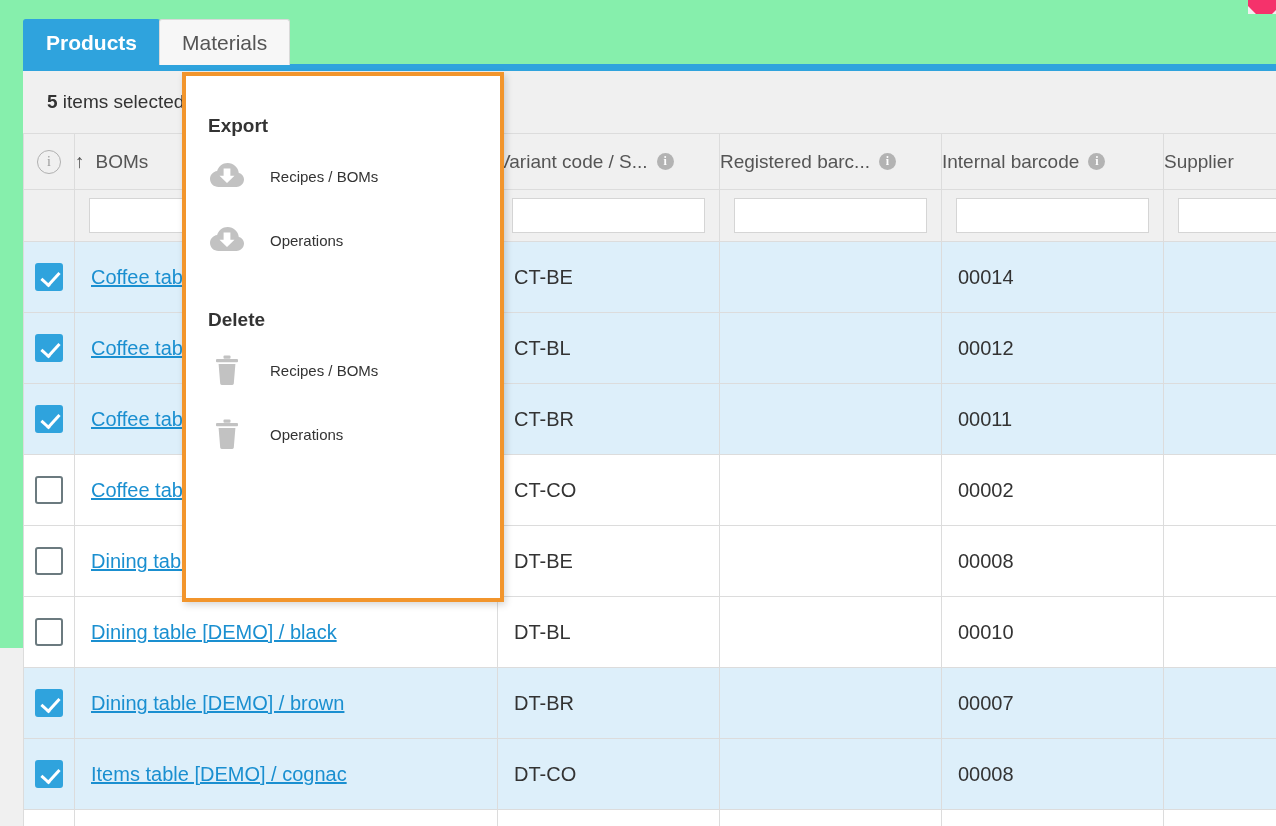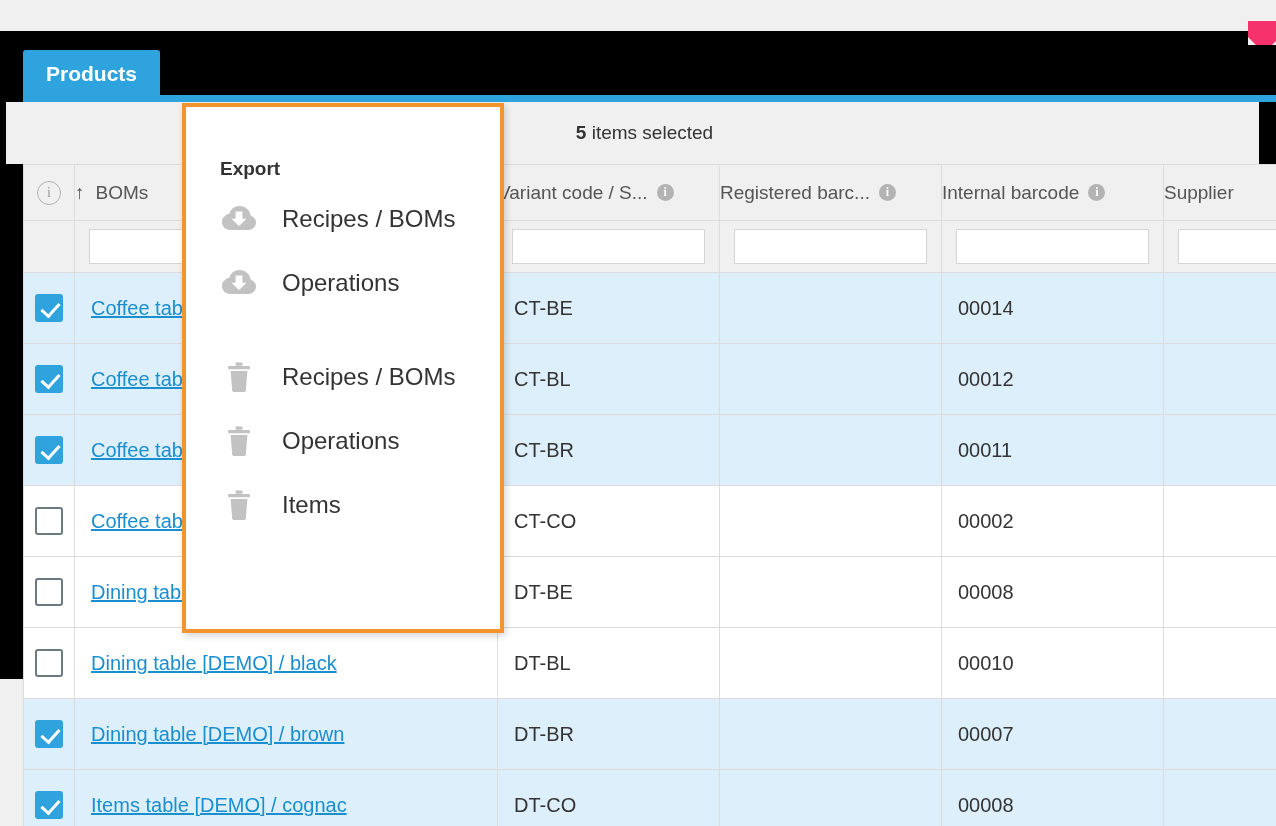--- a/index.html
+++ b/index.html
@@ -9,22 +9,21 @@
     overflow: hidden;
     background: #f0f0f0;
     font-family: "Liberation Sans", sans-serif;
     -webkit-font-smoothing: antialiased;
   }
 
   #app {
     position: relative;
     width: 1276px;
     height: 648px;
-    background: #000000;
-    margin-top: 31px;
+    background: #86efac;
   }
 
   
   .corner-ribbon {
     position: absolute;
     top: -10px;
     right: -12px;
     width: 40px;
     height: 24px;
     background: #f0f0f0;
@@ -83,30 +82,29 @@
     top: 64px;
     width: 1253px;
     height: 7px;
     background: #2fa3dd;
     z-index: 4;
   }
 
   
   .selection-bar {
     position: absolute;
-    left: 6px;
+    left: 23px;
     top: 71px;
     width: 1253px;
     height: 62px;
     background: #f0f0f0;
     display: flex;
     align-items: center;
     padding-left: 24px;
     z-index: 3;
-    justify-content: center;
   }
   .selection-text {
     font-size: 19px;
     color: #333333;
     white-space: nowrap;
   }
   .selection-text .count {
     font-weight: bold;
   }
 
@@ -265,41 +263,41 @@
   .menu {
     position: absolute;
     left: 182px;
     top: 72px;
     width: 322px;
     height: 530px;
     background: #ffffff;
     border: 4px solid #f2952c;
     box-shadow: 2px 3px 7px rgba(0,0,0,0.16);
     z-index: 40;
-    padding: 12px;
+    padding: 0;
   }
   .menu-section-title {
     font-size: 19px;
     font-weight: bold;
     color: #333333;
     padding: 0 0 0 22px;
     height: 36px;
     display: flex;
     align-items: center;
   }
   .menu-spacer-top { height: 32px; }
   .menu-item {
     height: 64px;
     display: flex;
     align-items: center;
     padding-left: 22px;
     cursor: pointer;
   }
   .menu-item .mi-label {
-    font-size: 24px;
+    font-size: 15px;
     color: #333333;
     margin-left: 24px;
   }
   .menu-icon {
     width: 38px;
     height: 34px;
     flex: 0 0 auto;
     display: flex;
     align-items: center;
     justify-content: center;
@@ -312,20 +310,23 @@
 </head>
 <body>
 
 <div id="app">
 
   <div class="corner-ribbon"></div>
 
   <div class="tabs-row">
     <div class="tab active">
       <span>Products</span>
+    </div>
+    <div class="tab">
+      <span>Materials</span>
     </div>
   </div>
   <div class="tab-underline"></div>
 
   <div class="selection-bar">
     <div class="selection-text">
       <span class="count">5</span><span> items selected</span>
     </div>
   </div>
 
@@ -490,20 +491,21 @@
         <svg width="34" height="26" viewBox="0 0 34 26">
           <path fill="#c2c2c2" d="M8.5 24C3.8 24 0 20.4 0 16c0-4 3.1-7.3 7.1-7.9C8.3 3.5 12.6 0 17.7 0c5.8 0 10.6 4.4 11.1 10.1 2.9.7 5.2 3.3 5.2 6.4 0 3.6-3 7.5-7.6 7.5H8.5z"></path>
           <path fill="#ffffff" d="M17 5.5h-3.4v7.2H9.5l7.5 7.3 7.5-7.3h-4.1V5.5z"></path>
         </svg>
       </span>
       <span class="mi-label">Operations</span>
     </div>
 
     <div class="menu-gap"></div>
 
+    <div class="menu-section-title">Delete</div>
 
     <div class="menu-item">
       <span class="menu-icon">
         <svg width="24" height="30" viewBox="0 0 24 30">
           <rect x="1" y="4" width="22" height="3.2" rx="1" fill="#c2c2c2"></rect>
           <rect x="8.5" y="0.6" width="7" height="3.2" rx="1" fill="#c2c2c2"></rect>
           <path fill="#c2c2c2" d="M3.6 9h16.8l-1.6 19.6c-.05.8-.7 1.4-1.5 1.4H6.7c-.8 0-1.45-.6-1.5-1.4L3.6 9z"></path>
         </svg>
       </span>
       <span class="mi-label trash-name-shift">Recipes / BOMs</span>
@@ -513,25 +515,15 @@
       <span class="menu-icon">
         <svg width="24" height="30" viewBox="0 0 24 30">
           <rect x="1" y="4" width="22" height="3.2" rx="1" fill="#c2c2c2"></rect>
           <rect x="8.5" y="0.6" width="7" height="3.2" rx="1" fill="#c2c2c2"></rect>
           <path fill="#c2c2c2" d="M3.6 9h16.8l-1.6 19.6c-.05.8-.7 1.4-1.5 1.4H6.7c-.8 0-1.45-.6-1.5-1.4L3.6 9z"></path>
         </svg>
       </span>
       <span class="mi-label trash-name-shift">Operations</span>
     </div>
 
-    <div class="menu-item">
-      <span class="menu-icon">
-        <svg width="24" height="30" viewBox="0 0 24 30">
-          <rect x="1" y="4" width="22" height="3.2" rx="1" fill="#c2c2c2"></rect>
-          <rect x="8.5" y="0.6" width="7" height="3.2" rx="1" fill="#c2c2c2"></rect>
-          <path fill="#c2c2c2" d="M3.6 9h16.8l-1.6 19.6c-.05.8-.7 1.4-1.5 1.4H6.7c-.8 0-1.45-.6-1.5-1.4L3.6 9z"></path>
-        </svg>
-      </span>
-      <span class="mi-label trash-name-shift">Items</span>
-    </div>
   </div>
 
 </div>
 
 </body></html>

